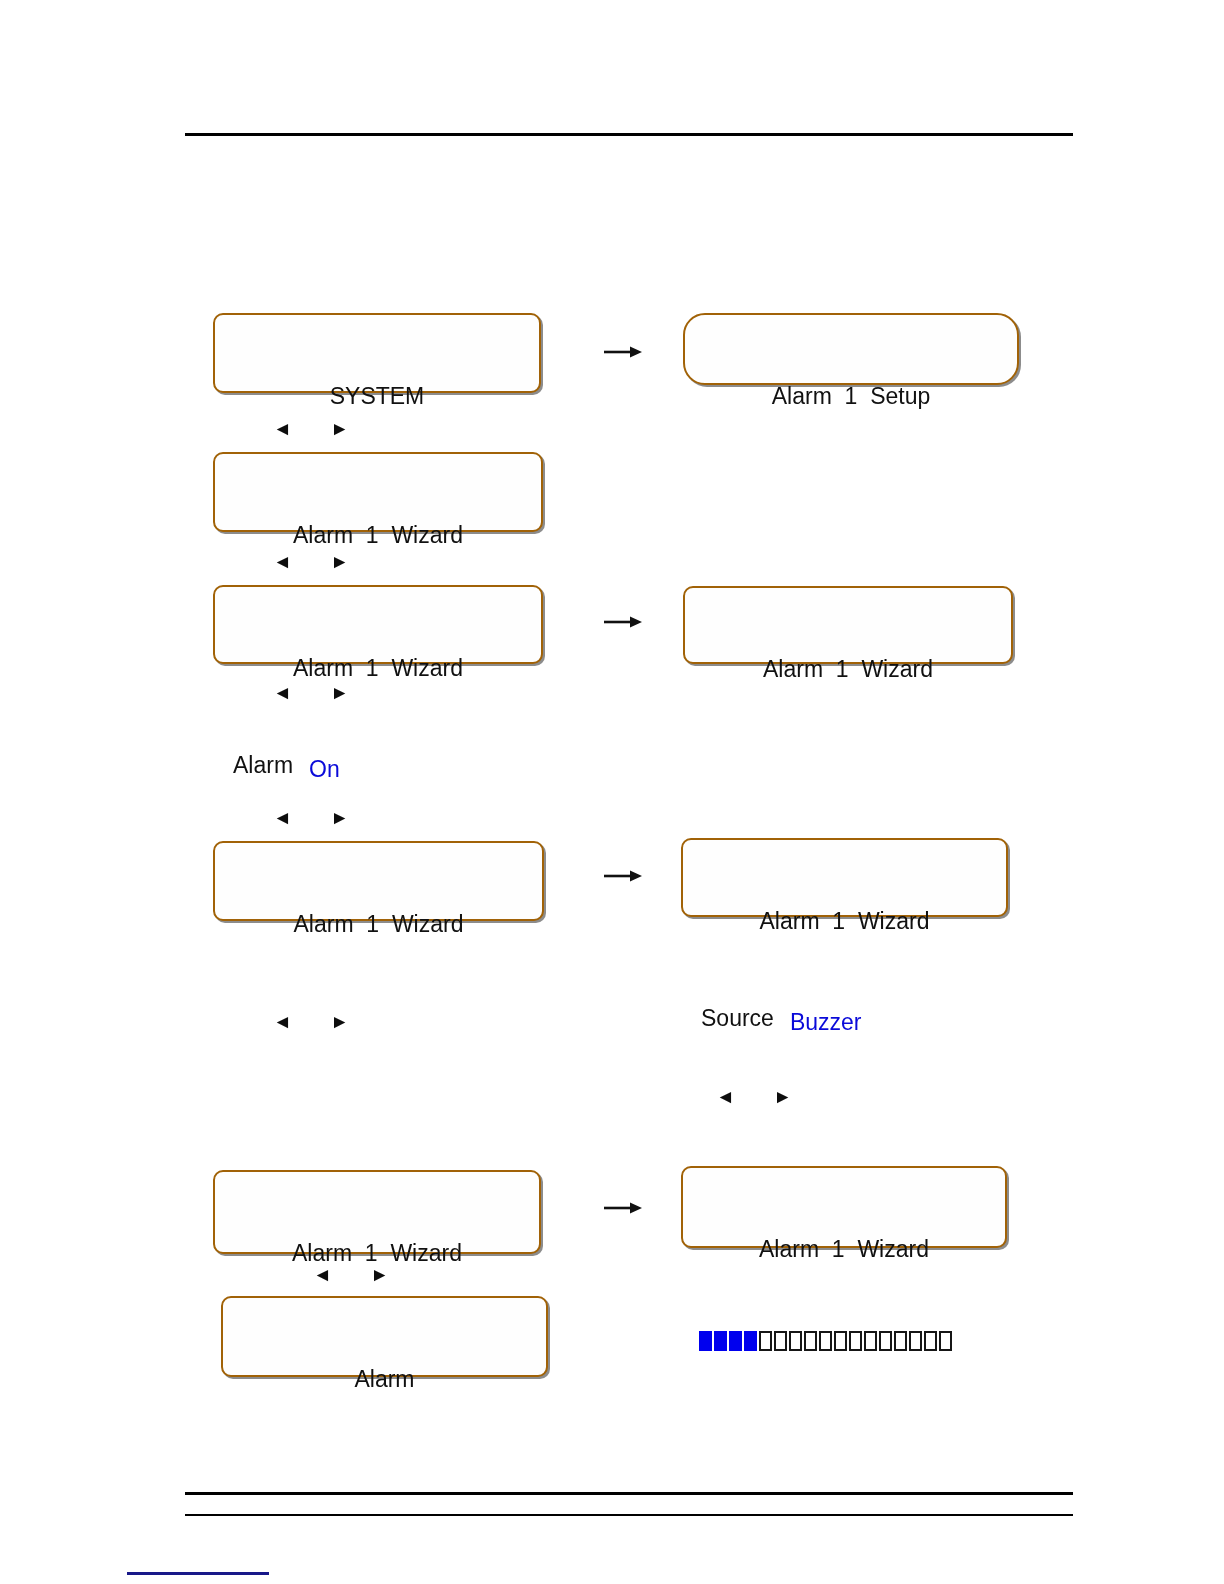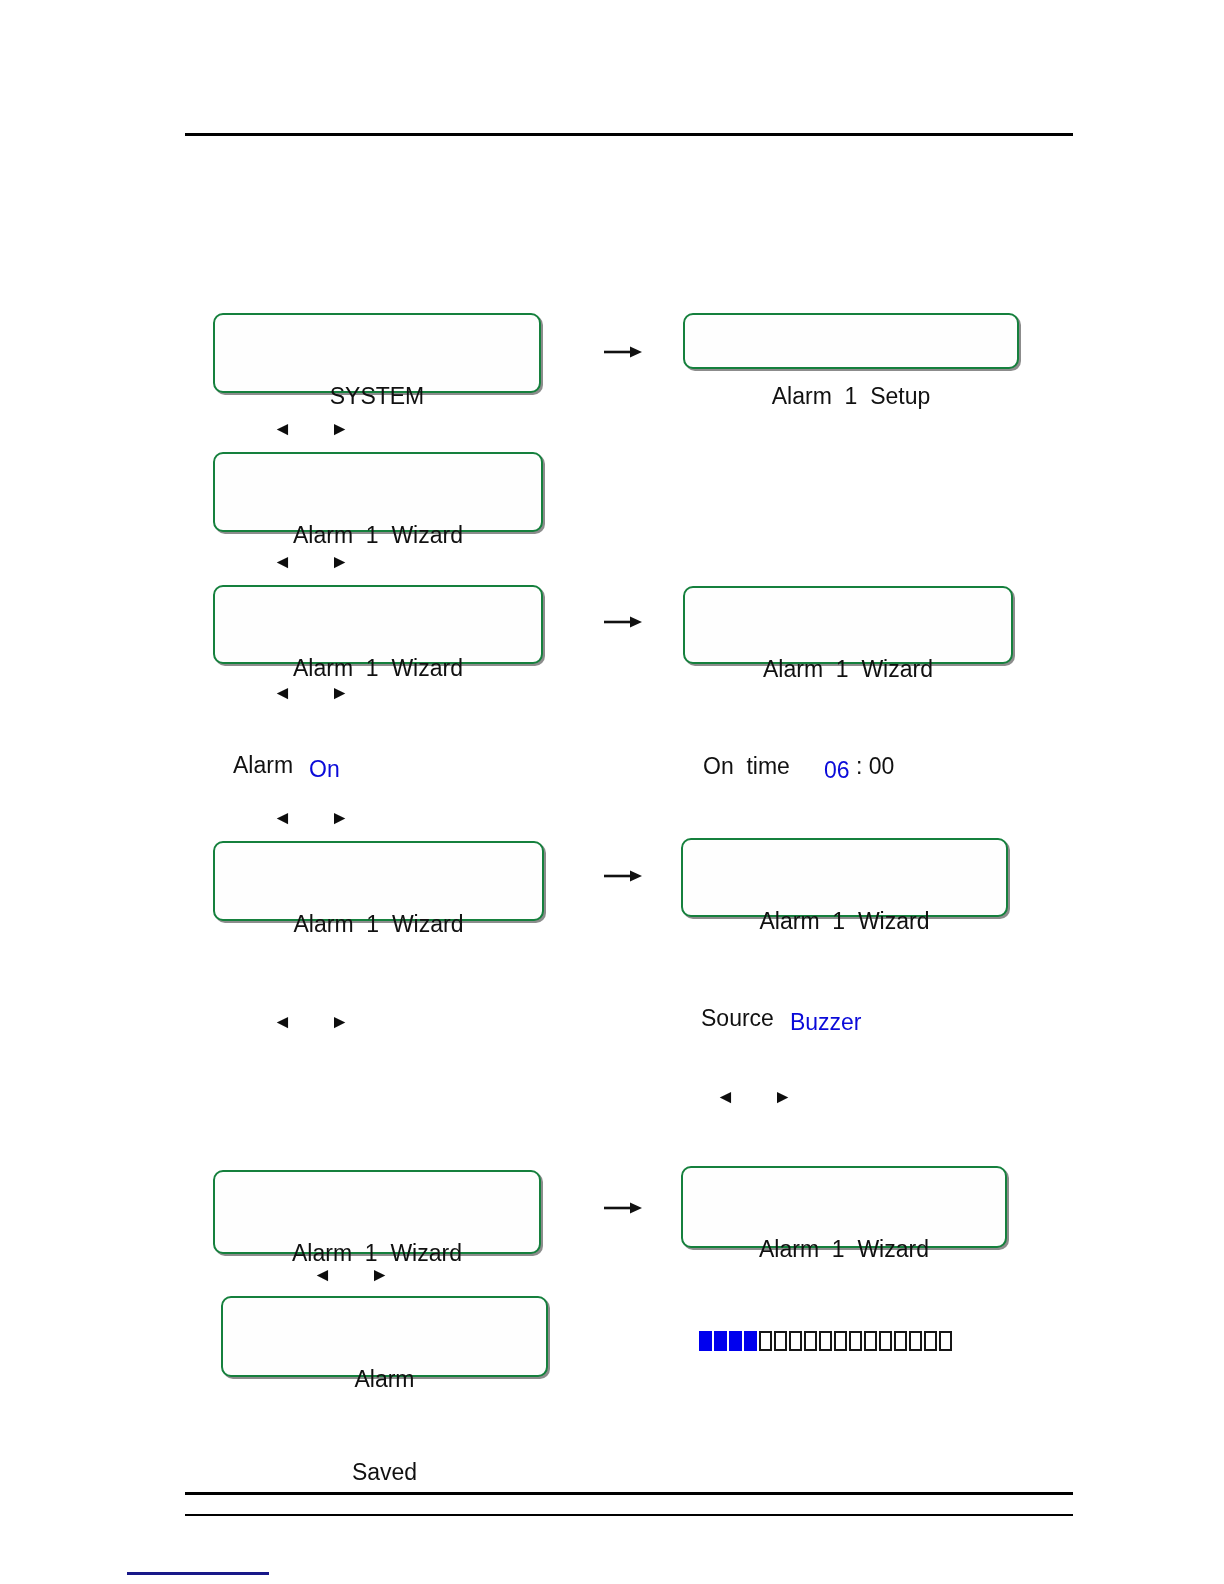--- a/index.html
+++ b/index.html
@@ -16,21 +16,21 @@
     width:1224px;height:1584px;
     margin:0 auto;
     background:#ffffff;
     font-family:"Liberation Sans", sans-serif;
     color:var(--text-black);
     overflow:hidden;
   }
   .rule{position:absolute;background:var(--rule-black);}
   .screen{
     position:absolute;
-    border:2px solid #15803d;
+    border:2px solid #a16207;
     border-radius:10px;
     background:#fefefe;
     box-shadow:2px 2px 0 rgba(0,0,0,0.45);
     font-size:23px;
     line-height:29px;
     white-space:pre;
   }
   .l1{margin-top:9px;text-align:center;}
   .l2{margin-top:6px;padding:0 18px;display:flex;align-items:center;}
   .blue{color:var(--accent-blue);margin-top:8px;}
@@ -71,21 +71,21 @@
     </div>
   </div>
 
   <div class="flow-arrow" style="left:604px;top:344px;">
     <svg width="38" height="16" viewBox="0 0 38 16">
         <line x1="0" y1="8" x2="28" y2="8" stroke="#111" stroke-width="2.6"></line>
         <polygon points="26,2.5 38,8 26,13.5" fill="#111"></polygon>
       </svg>
   </div>
 
-  <div class="screen" style="left:683px;top:313px;width:336px;height:56px;">
+  <div class="screen" style="left:683px;top:313px;width:336px;height:72px;border-radius:22px;">
     <div class="l1">Alarm  1  Setup</div>
   </div>
 
   <div class="btn-pair" style="left:273px;top:416px;">
     <span>◄</span>
     <span>►</span>
   </div>
 
   <div class="screen" style="left:213px;top:452px;width:330px;height:80px;">
     <div class="l1">Alarm  1  Wizard</div>
@@ -110,25 +110,20 @@
 
   <div class="flow-arrow" style="left:604px;top:614px;">
     <svg width="38" height="16" viewBox="0 0 38 16">
         <line x1="0" y1="8" x2="28" y2="8" stroke="#111" stroke-width="2.6"></line>
         <polygon points="26,2.5 38,8 26,13.5" fill="#111"></polygon>
       </svg>
   </div>
 
   <div class="screen" style="left:683px;top:586px;width:330px;height:78px;">
     <div class="l1">Alarm  1  Wizard</div>
-    <div class="l2">
-      <span>On  time</span>
-      <span class="blue g34">06</span>
-      <span> : 00</span>
-    </div>
   </div>
 
   <div class="btn-pair" style="left:273px;top:680px;">
     <span>◄</span>
     <span>►</span>
   </div>
 
   <div class="btn-pair" style="left:273px;top:805px;">
     <span>◄</span>
     <span>►</span>
@@ -182,16 +177,15 @@
     <div class="pbar"><span class="pb-cell filled"></span><span class="pb-cell filled"></span><span class="pb-cell filled"></span><span class="pb-cell filled"></span><span class="pb-cell"></span><span class="pb-cell"></span><span class="pb-cell"></span><span class="pb-cell"></span><span class="pb-cell"></span><span class="pb-cell"></span><span class="pb-cell"></span><span class="pb-cell"></span><span class="pb-cell"></span><span class="pb-cell"></span><span class="pb-cell"></span><span class="pb-cell"></span><span class="pb-cell"></span></div>
   </div>
 
   <div class="btn-pair" style="left:313px;top:1262px;">
     <span>◄</span>
     <span>►</span>
   </div>
 
   <div class="screen" style="left:221px;top:1296px;width:327px;height:81px;">
     <div class="l1">Alarm</div>
-    <div class="l2 center2" style="display:block;text-align:center;">Saved</div>
   </div>
 
 </div>
 
 </body></html>

